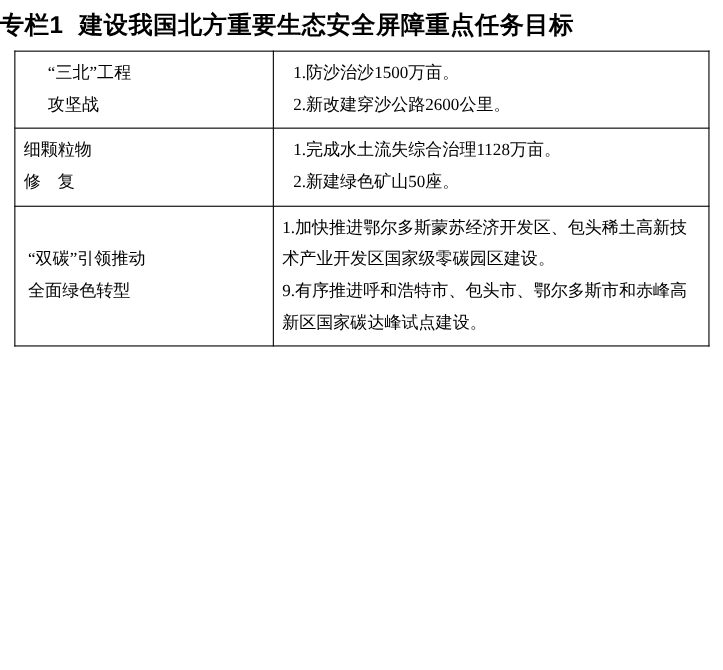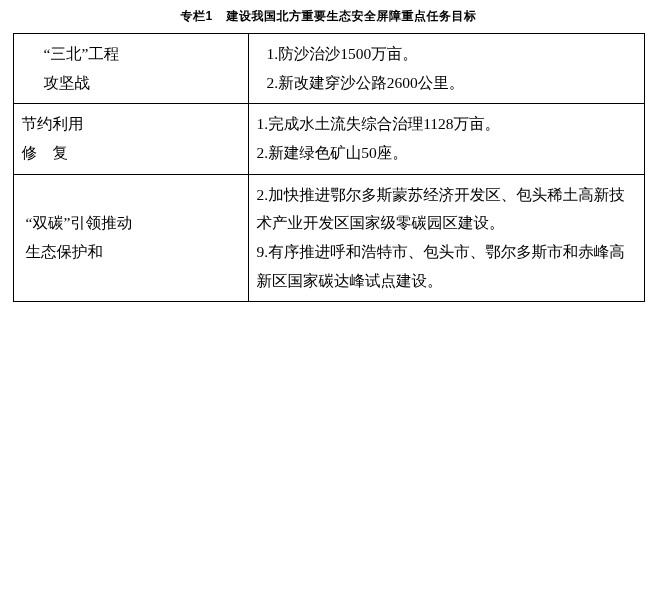--- a/index.html
+++ b/index.html
@@ -14,22 +14,21 @@
     color: #000000;
     overflow: hidden;
   }
   .page {
     width: 657px;
     height: 609px;
     position: relative;
     box-sizing: border-box;
   }
   .title {
-    text-align: center;
-    font-size: 12px;
+    font-size: 22px;
     font-weight: bold;
     letter-spacing: 0.5px;
     padding-top: 8px;
     padding-bottom: 8px;
     font-family: "Liberation Sans", "DejaVu Sans", sans-serif;
   }
   .title .title-num {
     margin-right: 14px;
   }
   table.box {
@@ -62,21 +61,21 @@
     padding-right: 10px;
   }
   td.content .c-line {
     display: block;
   }
   td.content.center-one {
     padding-left: 18px;
   }
   .r1 .label { padding-left: 30px; }
   .r1 .content { padding-left: 18px; }
-  .r2 .content { padding-left: 8px; }
+  .r2 .content { padding-left: 18px; }
   .r4 .label { padding-left: 28px; }
   .r5 .label { padding-left: 12px; }
 </style>
 </head>
 <body>
 
 <div class="page">
 
   <div class="title">
     <span class="title-num">专栏1</span><span>建设我国北方重要生态安全屏障重点任务目标</span>
@@ -90,37 +89,37 @@
           <span class="lab-line l2">攻坚战</span>
         </td>
         <td class="content">
           <span class="c-line">1.防沙治沙1500万亩。</span>
           <span class="c-line">2.新改建穿沙公路2600公里。</span>
         </td>
       </tr>
 
       <tr class="r2">
         <td class="label">
-          <span class="lab-line l1">节约利用</span>
+          <span class="lab-line l1">细颗粒物</span>
           <span class="lab-line l2">修　复</span>
         </td>
         <td class="content">
           <span class="c-line">1.完成水土流失综合治理1128万亩。</span>
           <span class="c-line">2.新建绿色矿山50座。</span>
         </td>
       </tr>
 
 
 
       <tr class="r5">
         <td class="label">
           <span class="lab-line l1">“双碳”引领推动</span>
-          <span class="lab-line l2">生态保护和</span>
+          <span class="lab-line l2">全面绿色转型</span>
         </td>
         <td class="content">
-          <span class="c-line">2.加快推进鄂尔多斯蒙苏经济开发区、包头稀土高新技术产业开发区国家级零碳园区建设。</span>
+          <span class="c-line">1.加快推进鄂尔多斯蒙苏经济开发区、包头稀土高新技术产业开发区国家级零碳园区建设。</span>
           <span class="c-line">9.有序推进呼和浩特市、包头市、鄂尔多斯市和赤峰高新区国家碳达峰试点建设。</span>
         </td>
       </tr>
     </tbody>
   </table>
 
 </div>
 
 </body></html>

